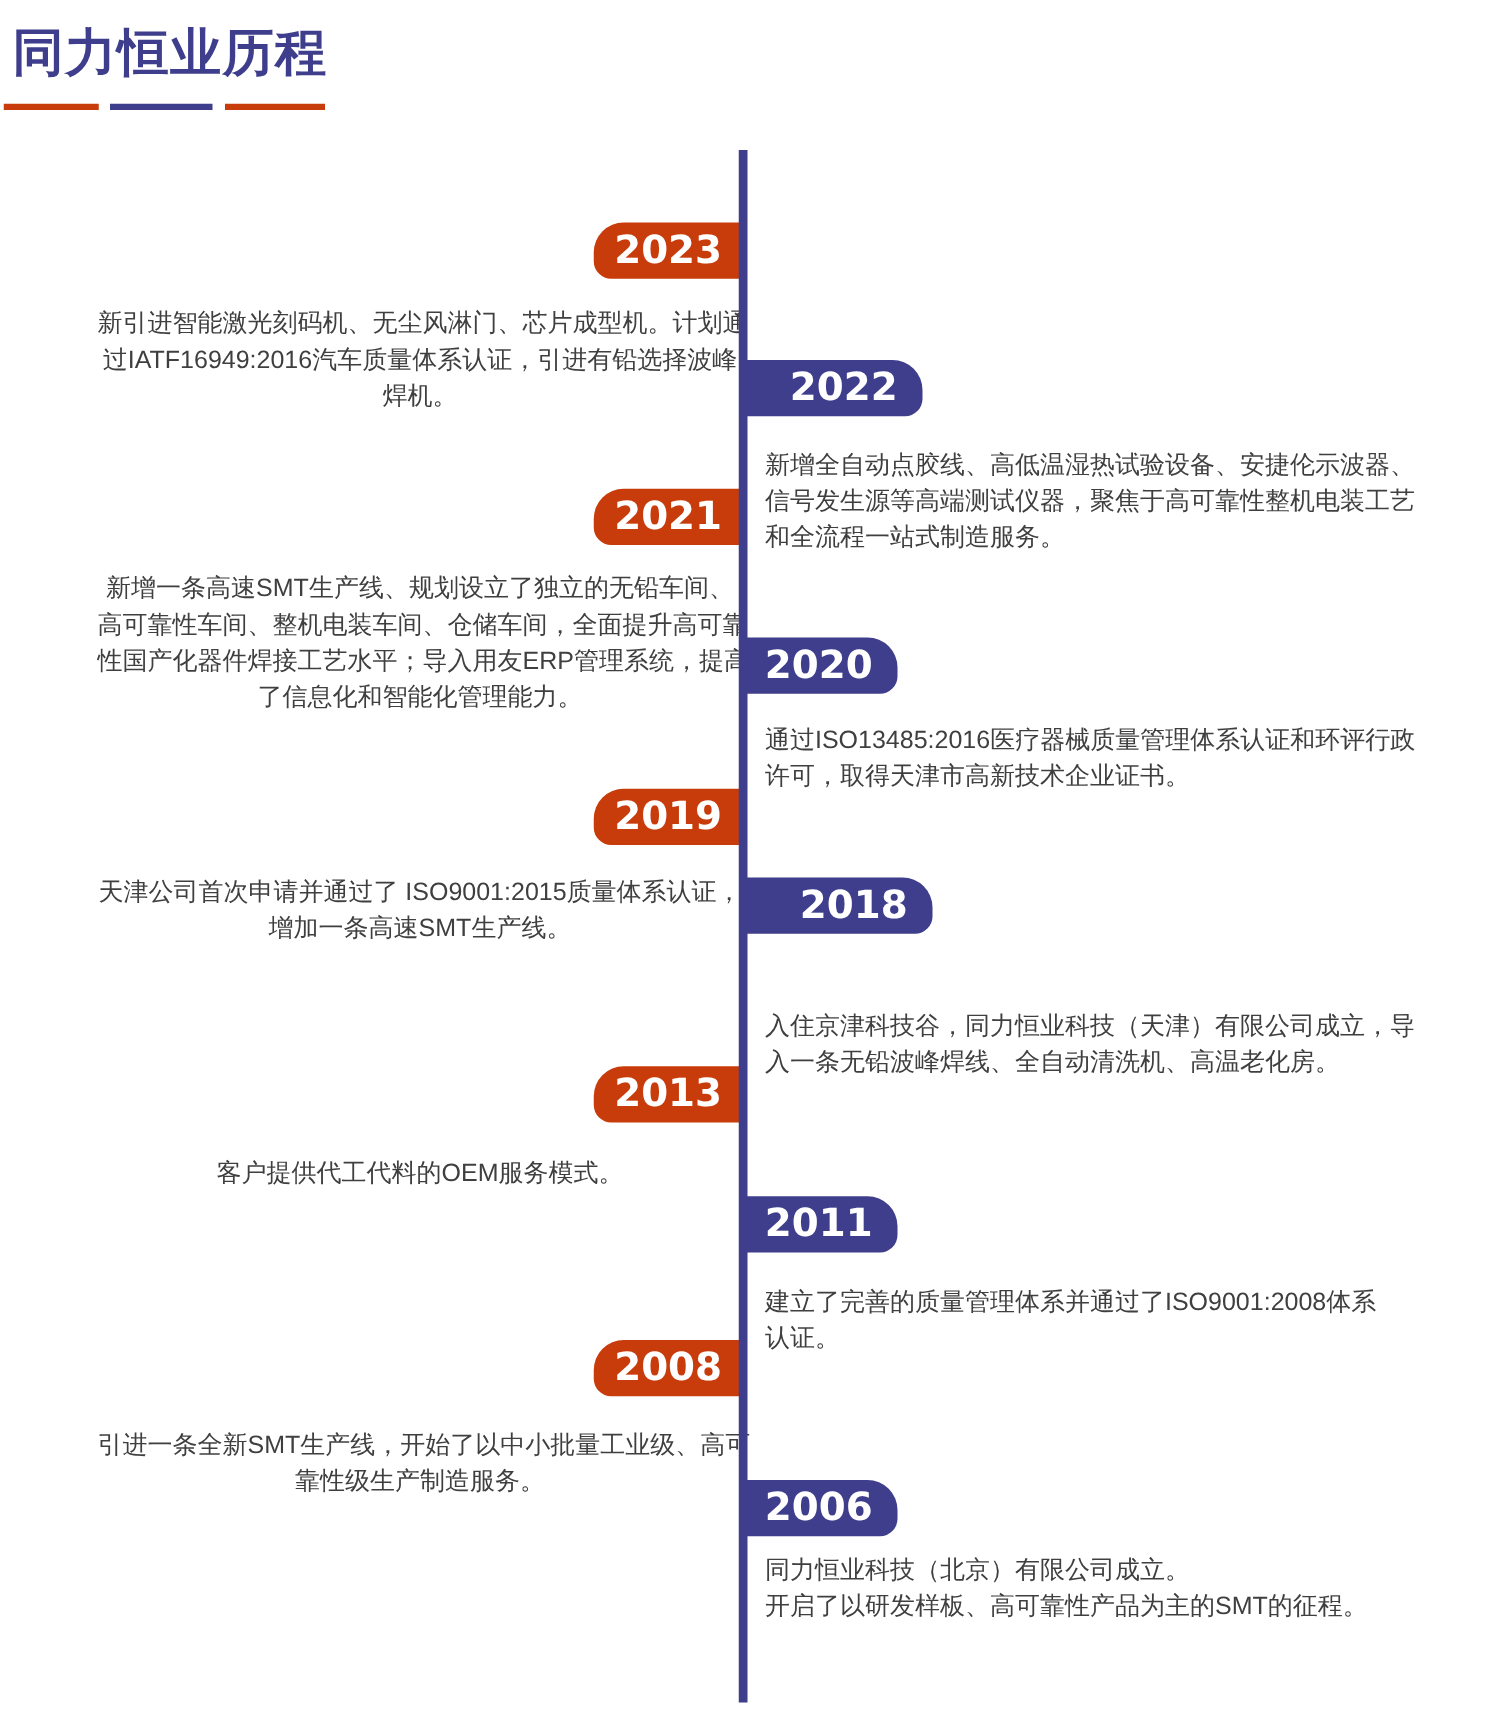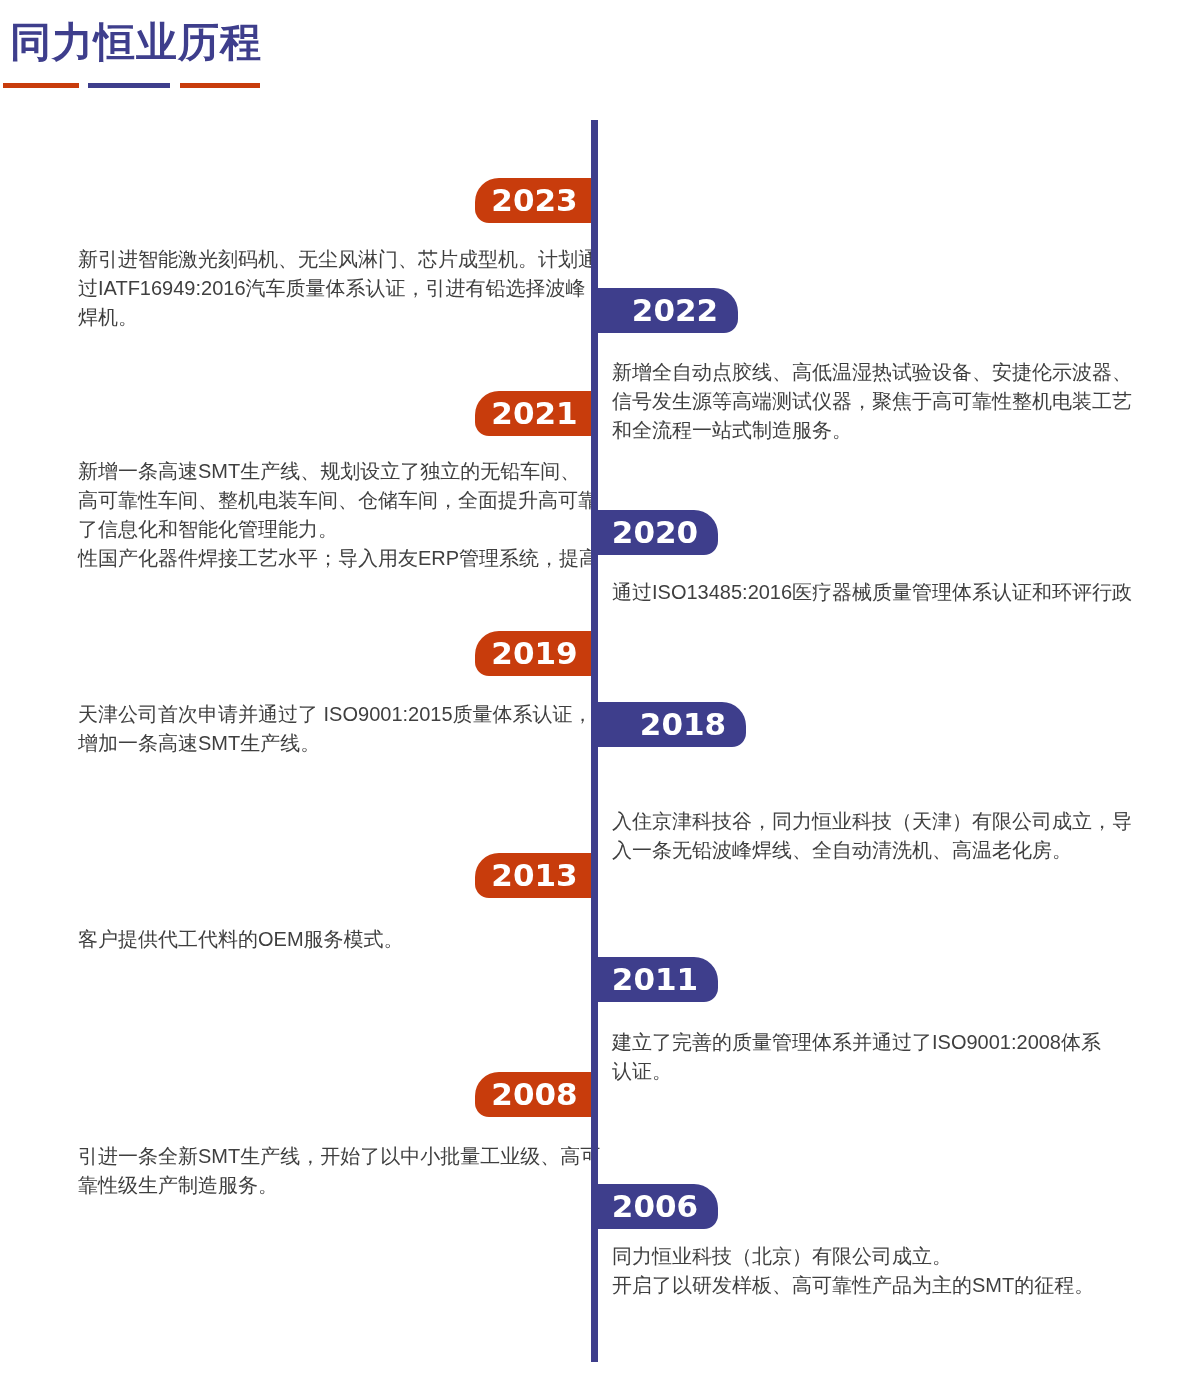--- a/index.html
+++ b/index.html
@@ -66,21 +66,21 @@
     background: var(--purple, #3e3e8c);
     border-radius: 0 24px 14px 0;
   }
   .event-text {
     position: absolute;
     color: var(--text, #3f3f3f);
     font-size: 20px;
     line-height: 29px;
     z-index: 1;
   }
-  .event-text.left  { left: 78px;  width: 516px; }
+  .event-text.left  { left: 78px;  width: 516px; text-align: center; }
   .event-text.right { left: 612px; width: 535px; }
   .event-line { white-space: nowrap; }
 </style>
 </head>
 <body>
 
 <div class="canvas" style="--orange: #c83c0c; --purple: #3e3e8c; --text: #3f3f3f; --yeartext: #ffffff; --bg: #ffffff;">
   <h1 class="page-title">同力恒业历程</h1>
   <span class="title-underline-bar bar-1" style="background: rgb(200, 60, 12);"></span>
   <span class="title-underline-bar bar-2" style="background: rgb(62, 62, 140);"></span>
@@ -98,26 +98,27 @@
       <div class="year-tab right" style="top: 288px; padding-left: 20px;">2022</div>
       <div class="event-text right" style="top: 358px;">
         <div class="event-line">新增全自动点胶线、高低温湿热试验设备、安捷伦示波器、</div>
         <div class="event-line">信号发生源等高端测试仪器，聚焦于高可靠性整机电装工艺</div>
         <div class="event-line">和全流程一站式制造服务。</div>
       </div>
       <div class="year-tab left" style="top: 391px;">2021</div>
       <div class="event-text left" style="top: 457px;">
         <div class="event-line">新增一条高速SMT生产线、规划设立了独立的无铅车间、</div>
         <div class="event-line">高可靠性车间、整机电装车间、仓储车间，全面提升高可靠</div>
+        <div class="event-line">性国产化器件焊接工艺水平；导入用友ERP管理系统，提高</div>
         <div class="event-line">了信息化和智能化管理能力。</div>
-        <div class="event-line">性国产化器件焊接工艺水平；导入用友ERP管理系统，提高</div>
       </div>
       <div class="year-tab right" style="top: 510px;">2020</div>
       <div class="event-text right" style="top: 578px;">
         <div class="event-line">通过ISO13485:2016医疗器械质量管理体系认证和环评行政</div>
+        <div class="event-line">许可，取得天津市高新技术企业证书。</div>
       </div>
       <div class="year-tab left" style="top: 631px;">2019</div>
       <div class="event-text left" style="top: 700px;">
         <div class="event-line">天津公司首次申请并通过了 ISO9001:2015质量体系认证，</div>
         <div class="event-line">增加一条高速SMT生产线。</div>
       </div>
       <div class="year-tab right" style="top: 702px; padding-left: 28px;">2018</div>
       <div class="event-text right" style="top: 807px;">
         <div class="event-line">入住京津科技谷，同力恒业科技（天津）有限公司成立，导</div>
         <div class="event-line">入一条无铅波峰焊线、全自动清洗机、高温老化房。</div>

